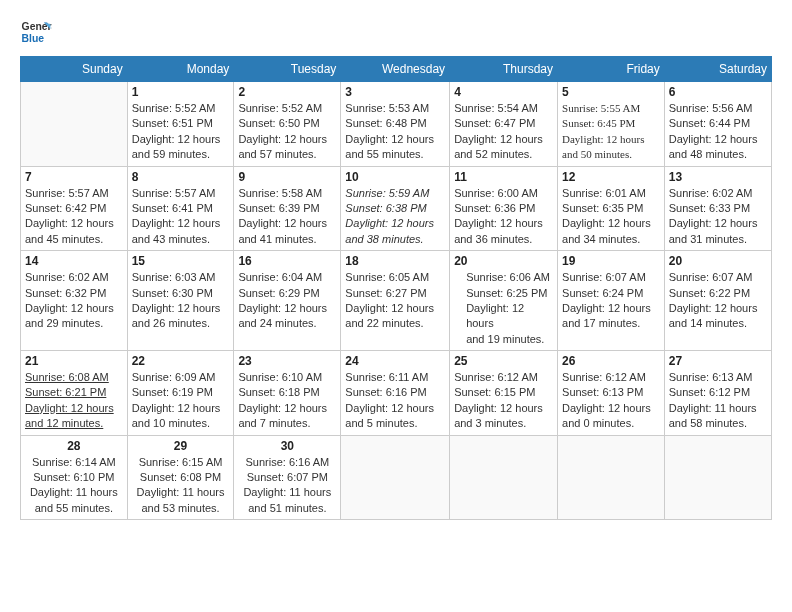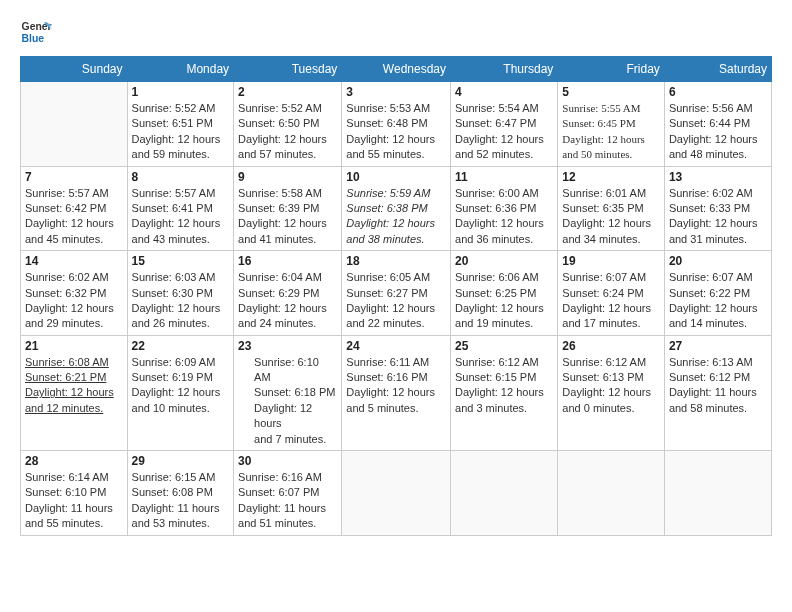--- a/index.html
+++ b/index.html
@@ -76,20 +76,21 @@
       margin-bottom: 2px;
       color: #222;
     }
     .day-info {
       color: #333;
       font-size: 11px;
       line-height: 1.4;
     }
     .last-row td {
       height: 72px;
+      text-align: center;
     }
   </style>
 </head>
 <body>
 
 <div class="page">
   <div class="header">
     <div class="logo">
       <svg class="logo-icon" viewBox="0 0 40 40">
         <text x="2" y="18" font-size="13" font-weight="bold" fill="#333">General</text>
@@ -237,21 +238,21 @@
           </td>
           <td>
             <span class="day-num">18</span>
             <div class="day-info" style="white-space: pre-line;">Sunrise: 6:05 AM
 Sunset: 6:27 PM
 Daylight: 12 hours
 and 22 minutes.</div>
           </td>
           <td>
             <span class="day-num">20</span>
-            <div class="day-info" style="white-space: pre-line;">Sunrise: 6:06 AM
+            <div class="day-info" style="white-space: pre-line; margin-left: 12px;">Sunrise: 6:06 AM
 Sunset: 6:25 PM
 Daylight: 12 hours
 and 19 minutes.</div>
           </td>
           <td>
             <span class="day-num">19</span>
             <div class="day-info" style="white-space: pre-line;">Sunrise: 6:07 AM
 Sunset: 6:24 PM
 Daylight: 12 hours
 and 17 minutes.</div>
@@ -274,21 +275,21 @@
           </td>
           <td>
             <span class="day-num">22</span>
             <div class="day-info" style="white-space: pre-line;">Sunrise: 6:09 AM
 Sunset: 6:19 PM
 Daylight: 12 hours
 and 10 minutes.</div>
           </td>
           <td>
             <span class="day-num">23</span>
-            <div class="day-info" style="white-space: pre-line; margin-left: 16px;">Sunrise: 6:10 AM
+            <div class="day-info" style="white-space: pre-line;">Sunrise: 6:10 AM
 Sunset: 6:18 PM
 Daylight: 12 hours
 and 7 minutes.</div>
           </td>
           <td>
             <span class="day-num">24</span>
             <div class="day-info" style="white-space: pre-line;">Sunrise: 6:11 AM
 Sunset: 6:16 PM
 Daylight: 12 hours
 and 5 minutes.</div>

